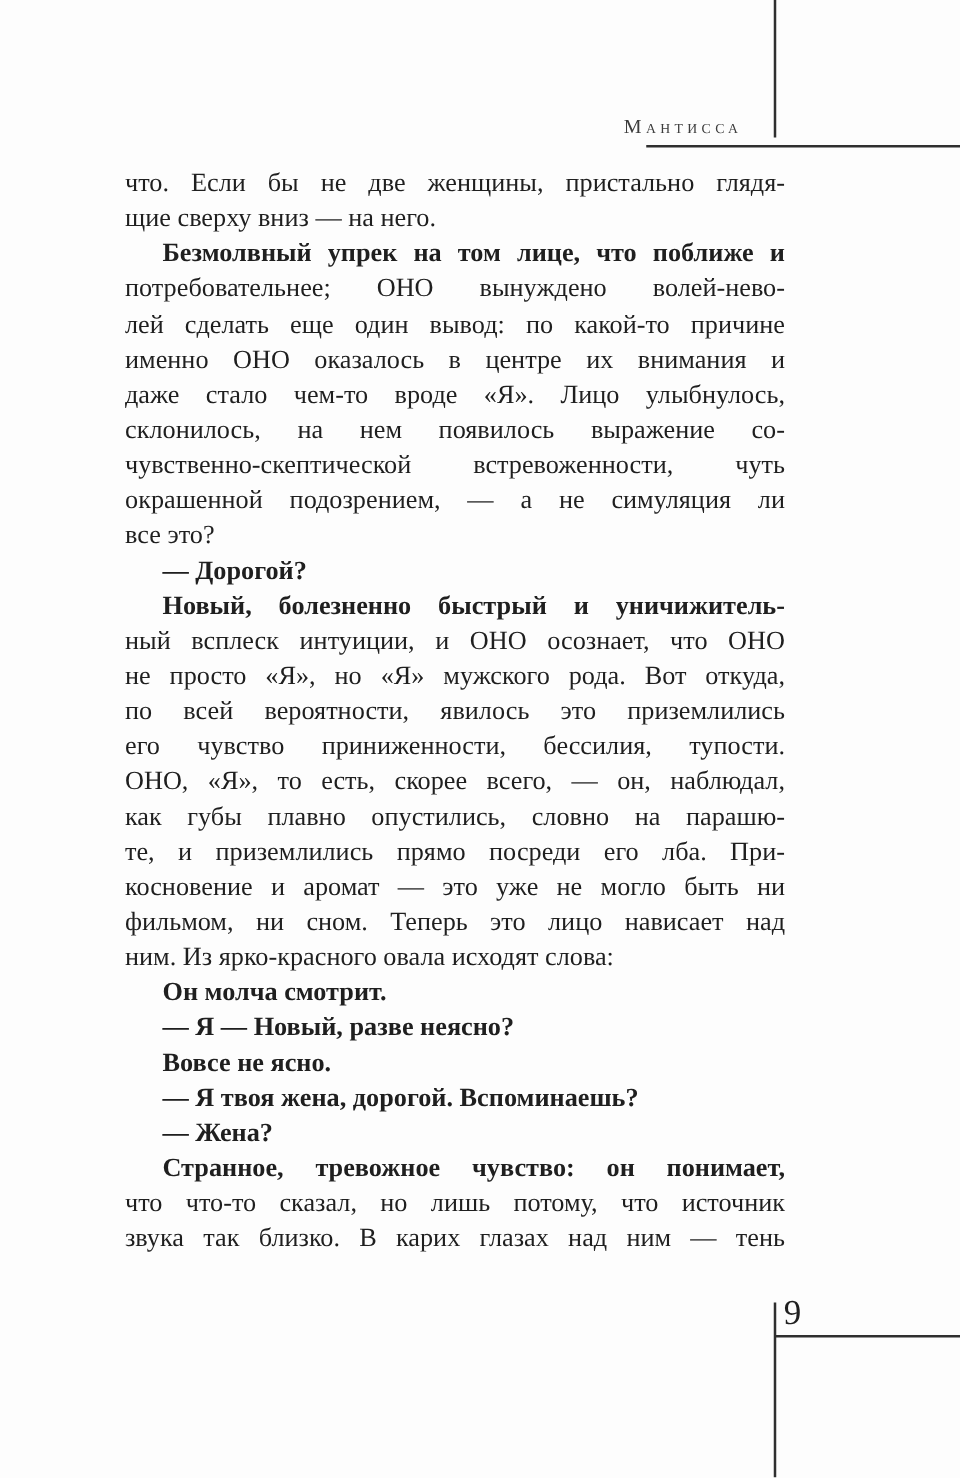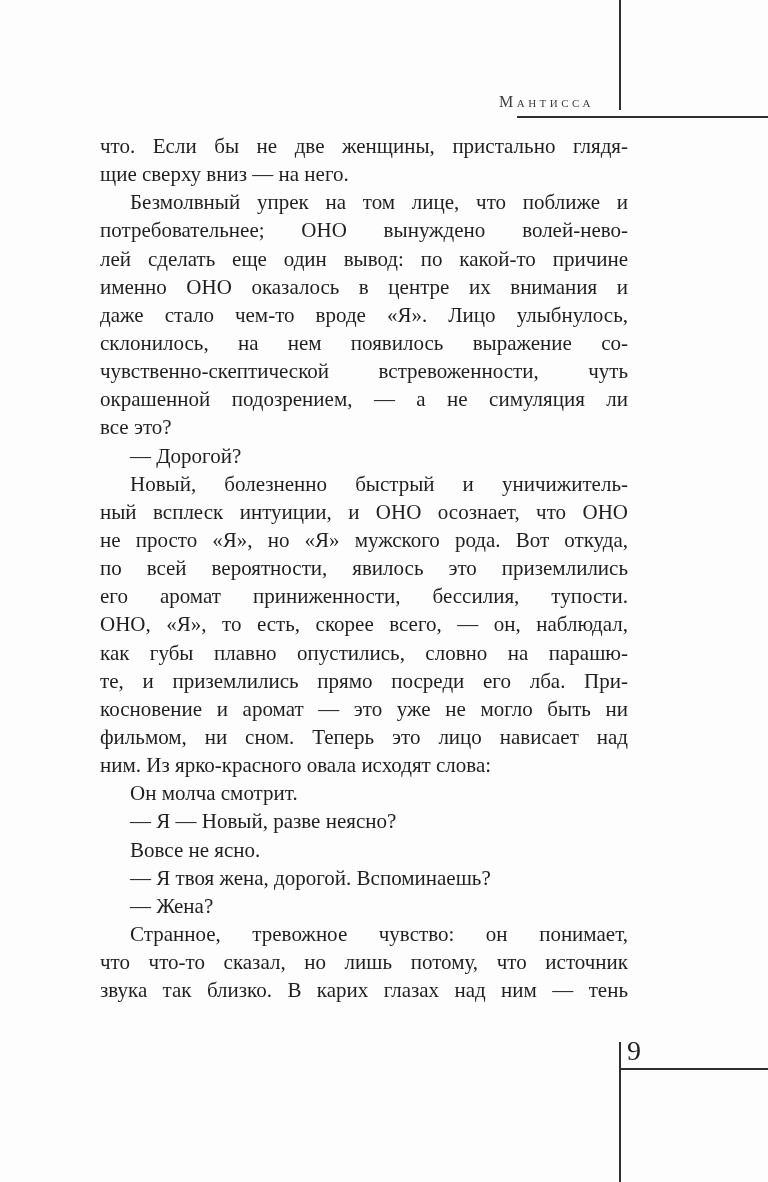--- a/index.html
+++ b/index.html
@@ -50,21 +50,21 @@
   .line {
     height: 28.15px;
     white-space: nowrap;
     text-align: left;
   }
   .line.justify {
     white-space: normal;
     text-align: justify;
     text-align-last: justify;
   }
-  .line.indent { padding-left: 30px; }
+  .line.indent { padding-left: 30px; font-weight: bold; }
 
   
   .rule-v-bottom {
     position: absolute;
     left: 619px; top: 1042px; bottom: 0;
     width: 2px;
     background: var(--rule-color, #2f2f2f);
   }
   .page-number {
     position: absolute;
@@ -97,21 +97,21 @@
     <div class="line justify">даже стало чем-то вроде «Я». Лицо улыбнулось,</div>
     <div class="line justify">склонилось, на нем появилось выражение со-</div>
     <div class="line justify">чувственно-скептической встревоженности, чуть</div>
     <div class="line justify">окрашенной подозрением, — а не симуляция ли</div>
     <div class="line">все это?</div>
     <div class="line indent">— Дорогой?</div>
     <div class="line indent justify">Новый, болезненно быстрый и уничижитель-</div>
     <div class="line justify">ный всплеск интуиции, и ОНО осознает, что ОНО</div>
     <div class="line justify">не просто «Я», но «Я» мужского рода. Вот откуда,</div>
     <div class="line justify">по всей вероятности, явилось это приземлились</div>
-    <div class="line justify">его аромат приниженности, бессилия, тупости.</div>
+    <div class="line justify">его чувство приниженности, бессилия, тупости.</div>
     <div class="line justify">ОНО, «Я», то есть, скорее всего, — он, наблюдал,</div>
     <div class="line justify">как губы плавно опустились, словно на парашю-</div>
     <div class="line justify">те, и приземлились прямо посреди его лба. При-</div>
     <div class="line justify">косновение и аромат — это уже не могло быть ни</div>
     <div class="line justify">фильмом, ни сном. Теперь это лицо нависает над</div>
     <div class="line">ним. Из ярко-красного овала исходят слова:</div>
     <div class="line indent">Он молча смотрит.</div>
     <div class="line indent">— Я — Новый, разве неясно?</div>
     <div class="line indent">Вовсе не ясно.</div>
     <div class="line indent">— Я твоя жена, дорогой. Вспоминаешь?</div>

